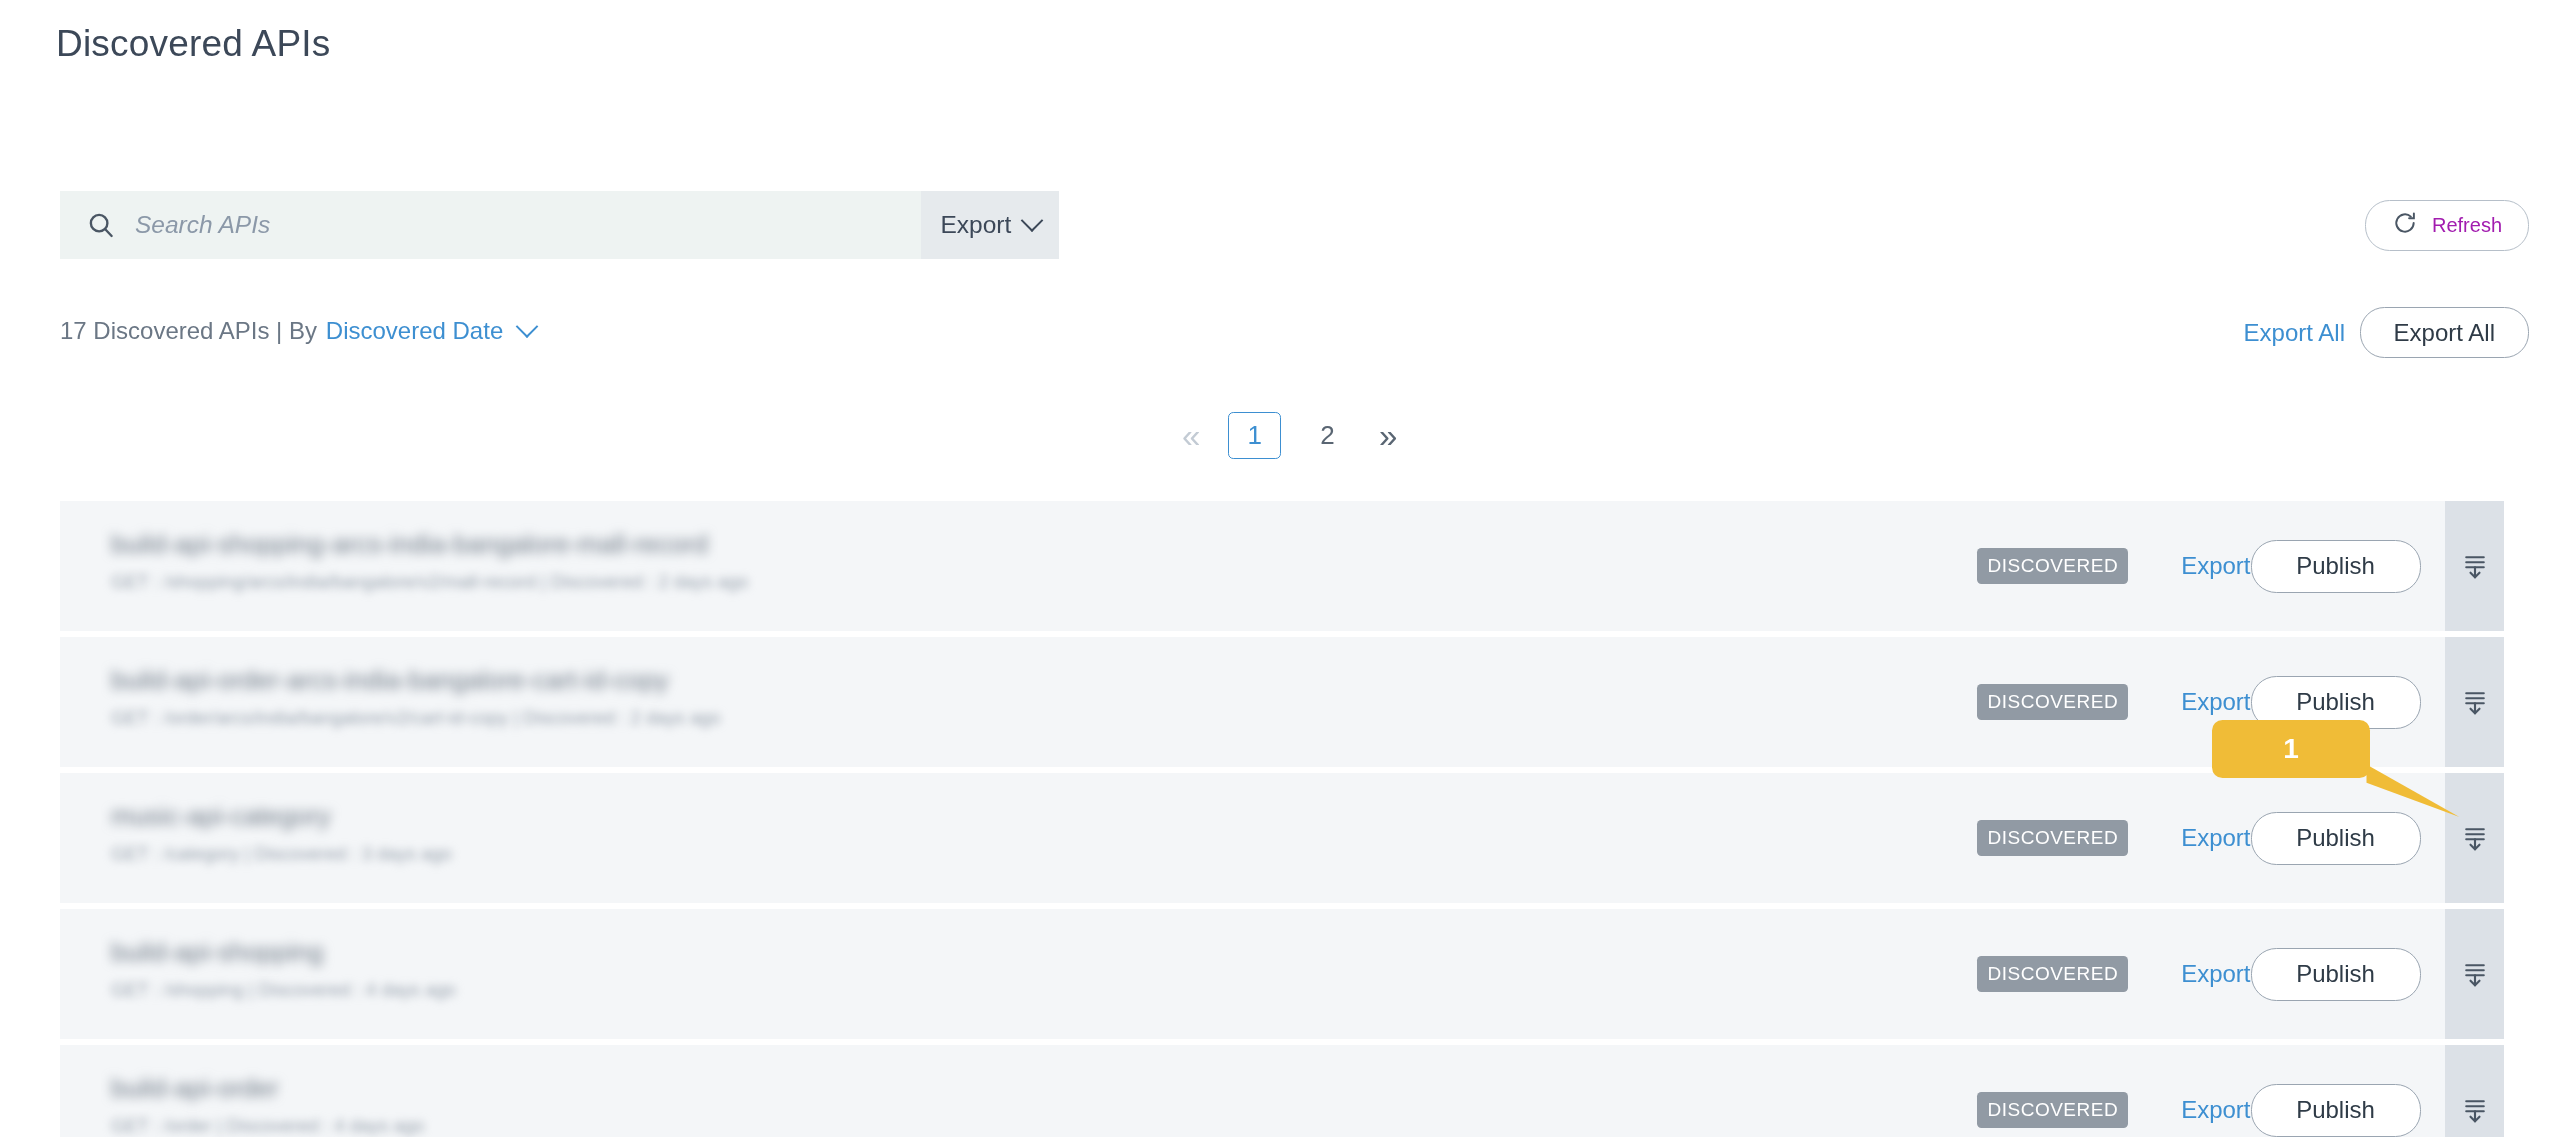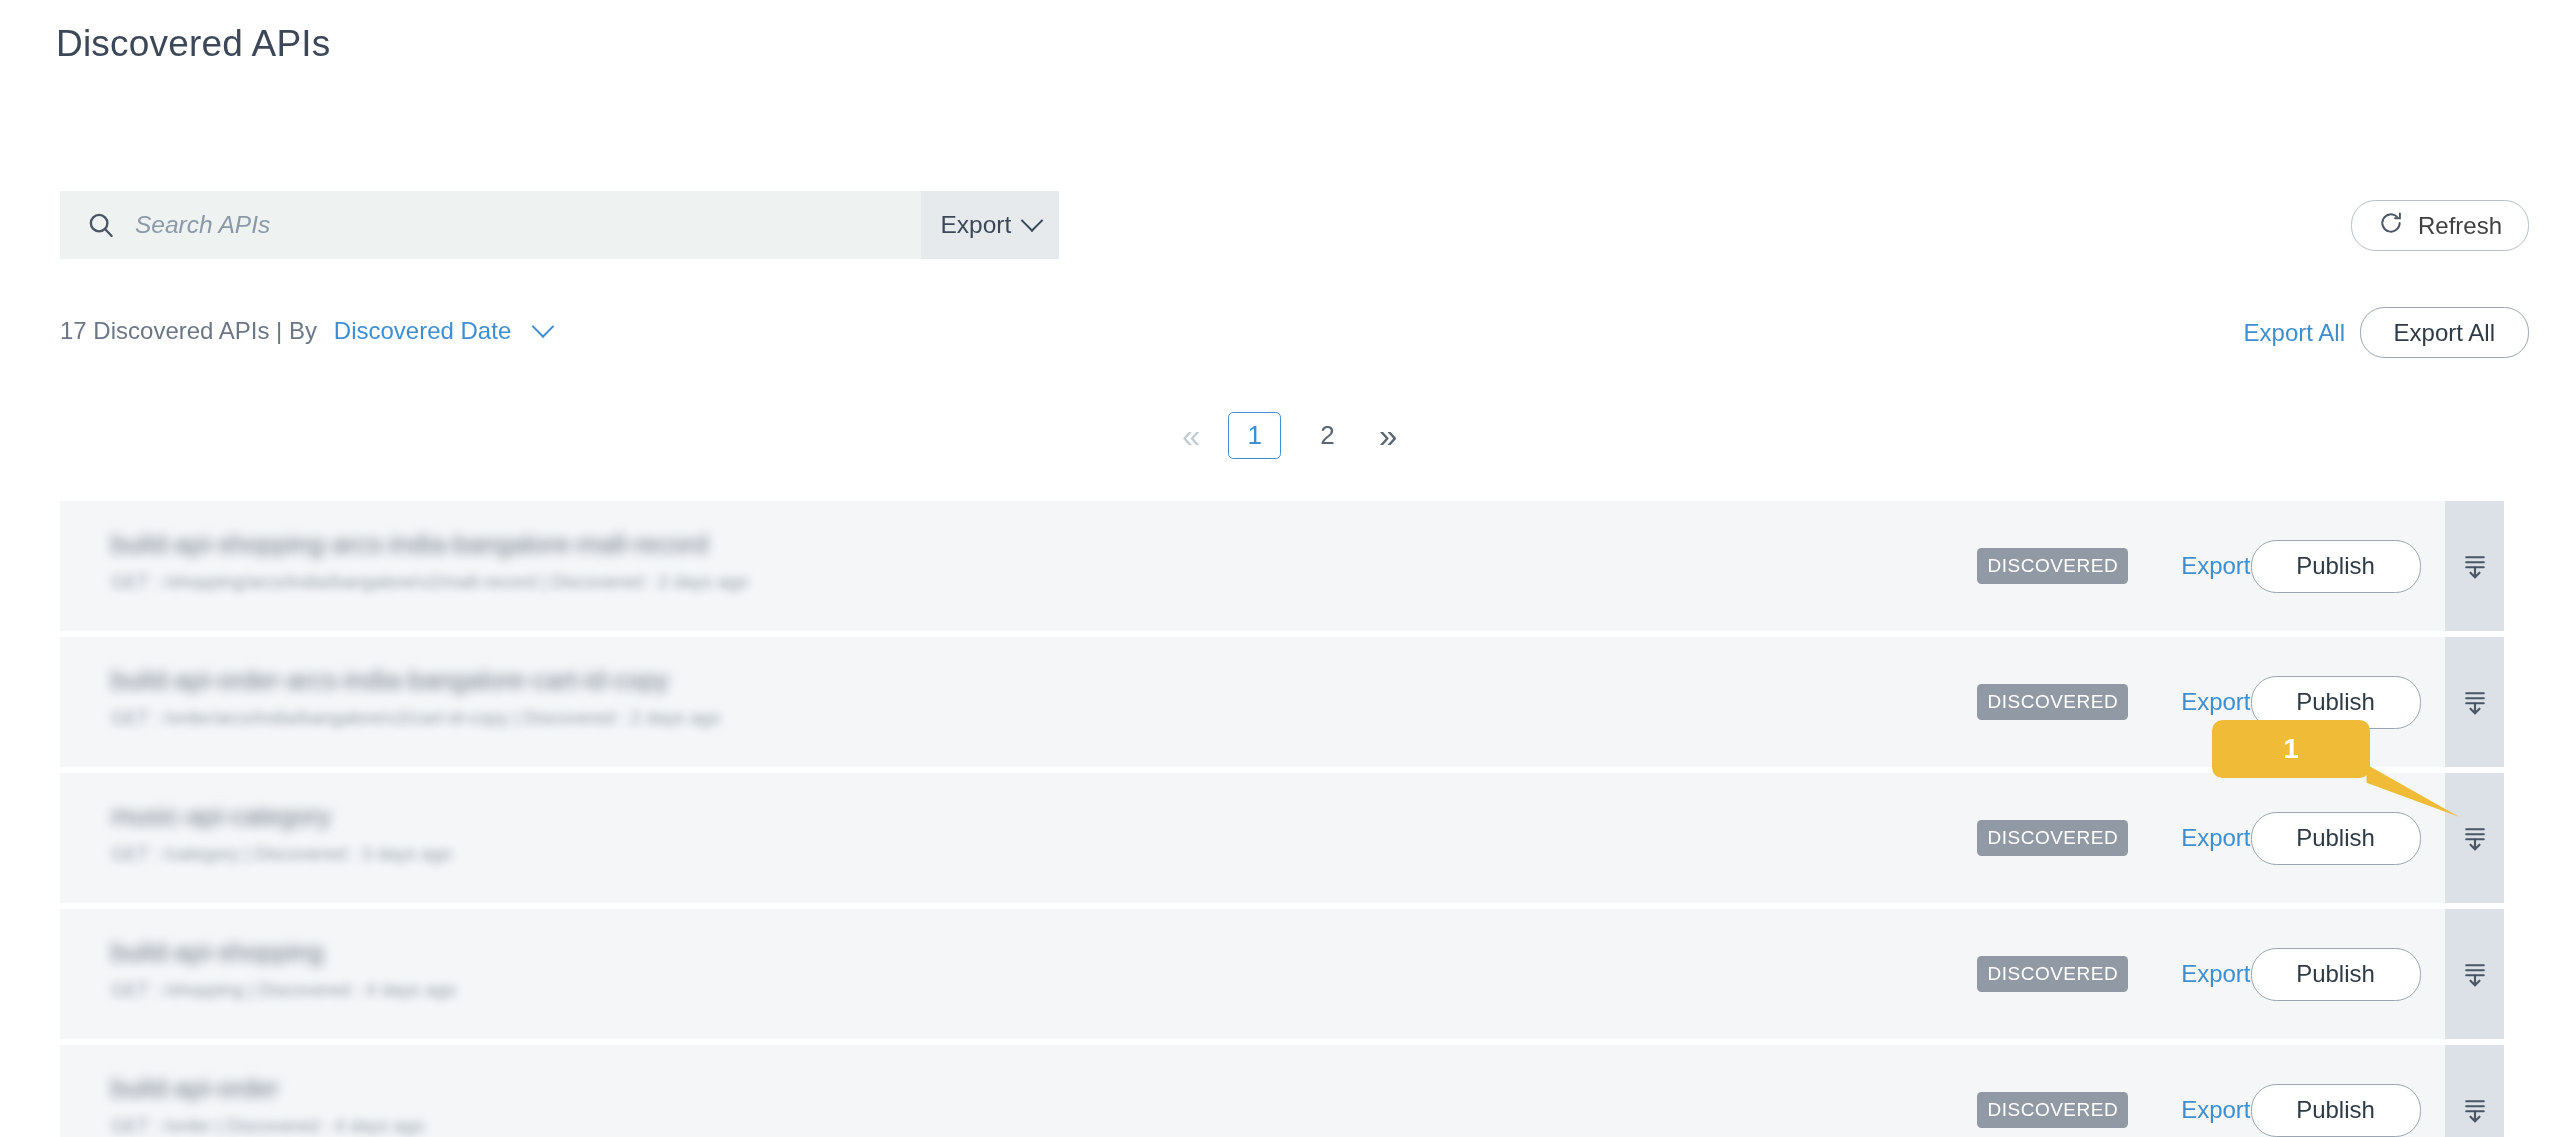--- a/index.html
+++ b/index.html
@@ -92,36 +92,36 @@
     right: 47px;
     top: 200px;
     height: 49px;
     padding: 0 26px;
     border: 1.8px solid #b6bfc9;
     border-radius: 24.5px;
     background: #ffffff;
     display: flex;
     align-items: center;
     gap: 14px;
-    font-size: 24px;
-    color: #404040;
+    font-size: 20px;
+    color: #a21caf;
     cursor: pointer;
     font-family: "Liberation Sans", sans-serif;
   }
 
   
   .meta-row {
     position: absolute;
     left: 60px;
     top: 317px;
     font-size: 24px;
     color: #6b7785;
     display: flex;
     align-items: center;
-    gap: 8px;
+    gap: 0;
   }
   .meta-sort {
     color: #3d8fd1;
     cursor: pointer;
     margin-left: 8.8px;
   }
   .meta-chev-wrap {
     margin-left: 16px;
     display: inline-flex;
     cursor: pointer;

